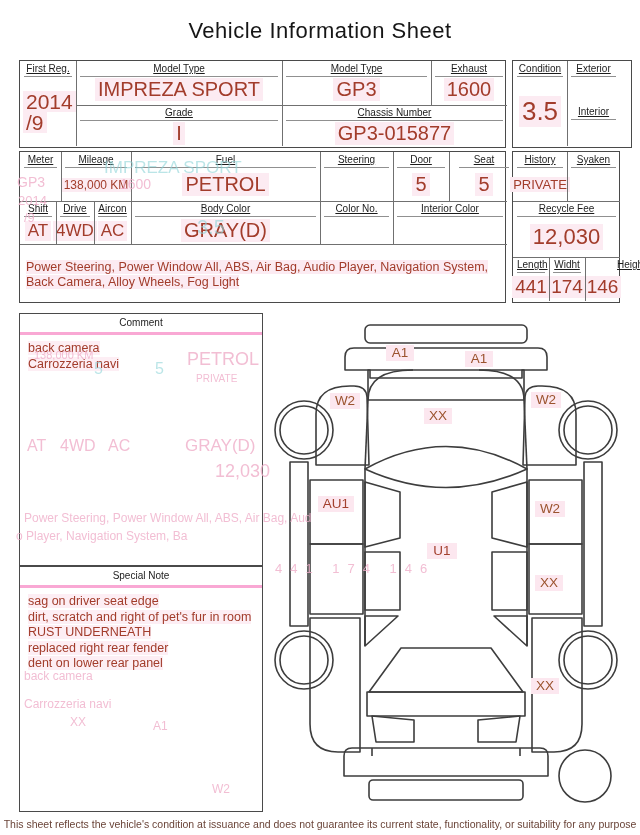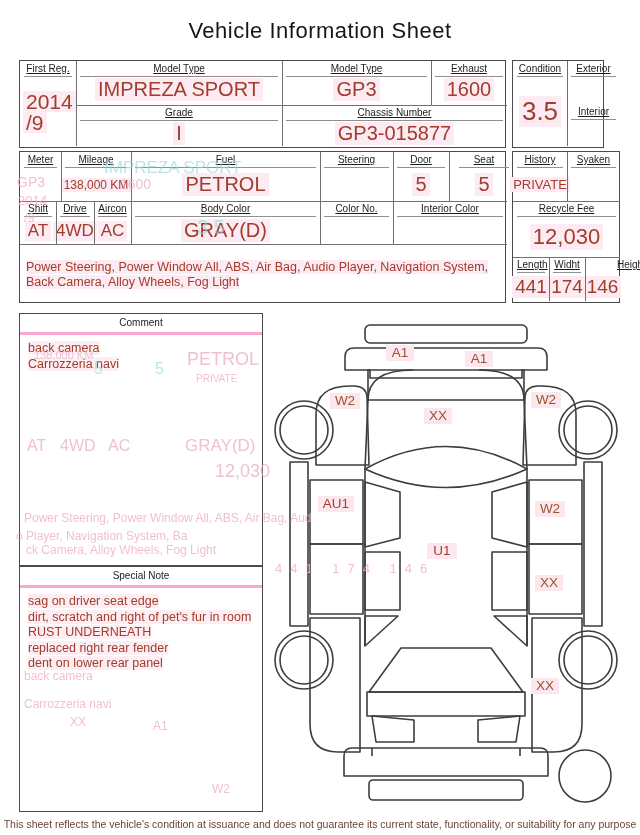--- a/index.html
+++ b/index.html
@@ -77,21 +77,21 @@
       <div class="val">
           <span class="vv s20">GP3-015877</span>
         </div>
     </div>
     <div class="vl" style="left:56px;top:0;height:85px;"></div>
     <div class="vl" style="left:262px;top:0;height:85px;"></div>
     <div class="vl" style="left:411px;top:0;height:44px;"></div>
     <div class="hl" style="left:56px;top:44px;width:431px;"></div>
   </div>
 
-  <div class="box" style="left:512px;top:60px;width:92px;height:88px;">
+  <div class="box" style="left:512px;top:60px;width:120px;height:88px;">
     <div class="cell" style="left:0;top:0;width:54px;height:85px;">
       <div class="hdr">Condition</div>
       <div class="val">
           <span class="vv s26">3.5</span>
         </div>
     </div>
     <div class="cell" style="left:54px;top:0;width:53px;height:43px;">
       <div class="hdr">Exterior</div>
     </div>
     <div class="cell" style="left:54px;top:43px;width:53px;height:42px;">
@@ -324,21 +324,20 @@
   <span class="ghost gc" style="left:155px;top:360px;font-size:16px;">5</span>
   <span class="ghost gp" style="left:187px;top:349px;font-size:18px;">PETROL</span>
   <span class="ghost gp" style="left:196px;top:373px;font-size:10px;">PRIVATE</span>
   <span class="ghost gp" style="left:27px;top:437px;font-size:16px;">AT</span>
   <span class="ghost gp" style="left:60px;top:437px;font-size:16px;">4WD</span>
   <span class="ghost gp" style="left:108px;top:437px;font-size:16px;">AC</span>
   <span class="ghost gp" style="left:185px;top:436px;font-size:17px;">GRAY(D)</span>
   <span class="ghost gp" style="left:215px;top:461px;font-size:18px;">12,030</span>
   <span class="ghost gp" style="left:24px;top:511px;font-size:12px;">Power Steering, Power Window  All, ABS, Air Bag, Aud</span>
   <span class="ghost gp" style="left:16px;top:529px;font-size:12px;">o Player, Navigation System, Ba</span>
-  <span class="ghost gp" style="left:26px;top:543px;font-size:12px;">ck Camera, Alloy Wheels, Fog Light</span>
   <span class="ghost gp" style="left:275px;top:561px;font-size:13px;letter-spacing:8px;">441  174  146</span>
   <span class="ghost gp" style="left:24px;top:669px;font-size:12px;">back camera</span>
   <span class="ghost gp" style="left:24px;top:697px;font-size:12px;">Carrozzeria navi</span>
   <span class="ghost gp" style="left:70px;top:715px;font-size:12px;">XX</span>
   <span class="ghost gp" style="left:153px;top:719px;font-size:12px;">A1</span>
   <span class="ghost gp" style="left:212px;top:782px;font-size:12px;">W2</span>
 
   <div class="footer">This sheet reflects the vehicle's condition at issuance and does not guarantee its current state, functionality, or suitability for any purpose</div>
 </div>
 

